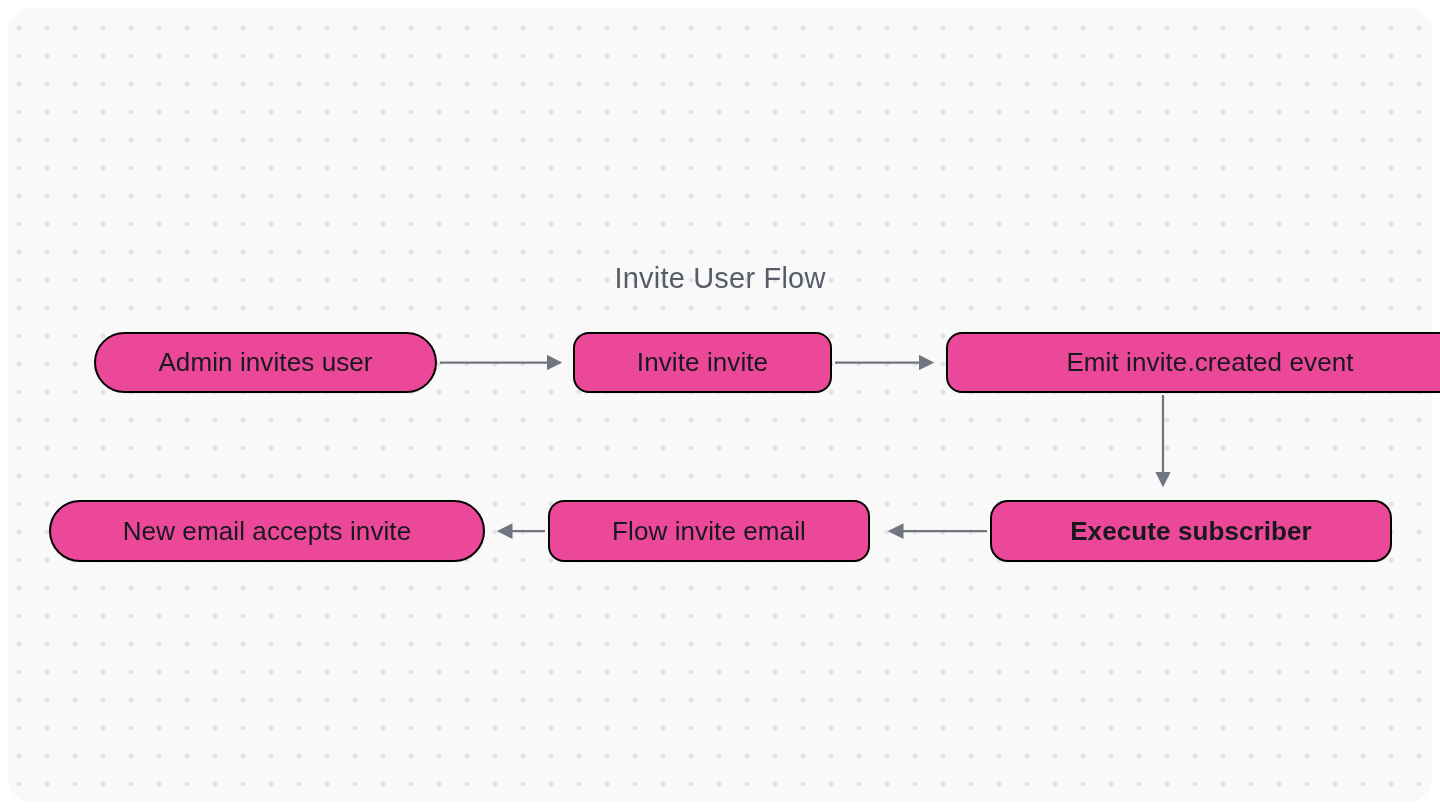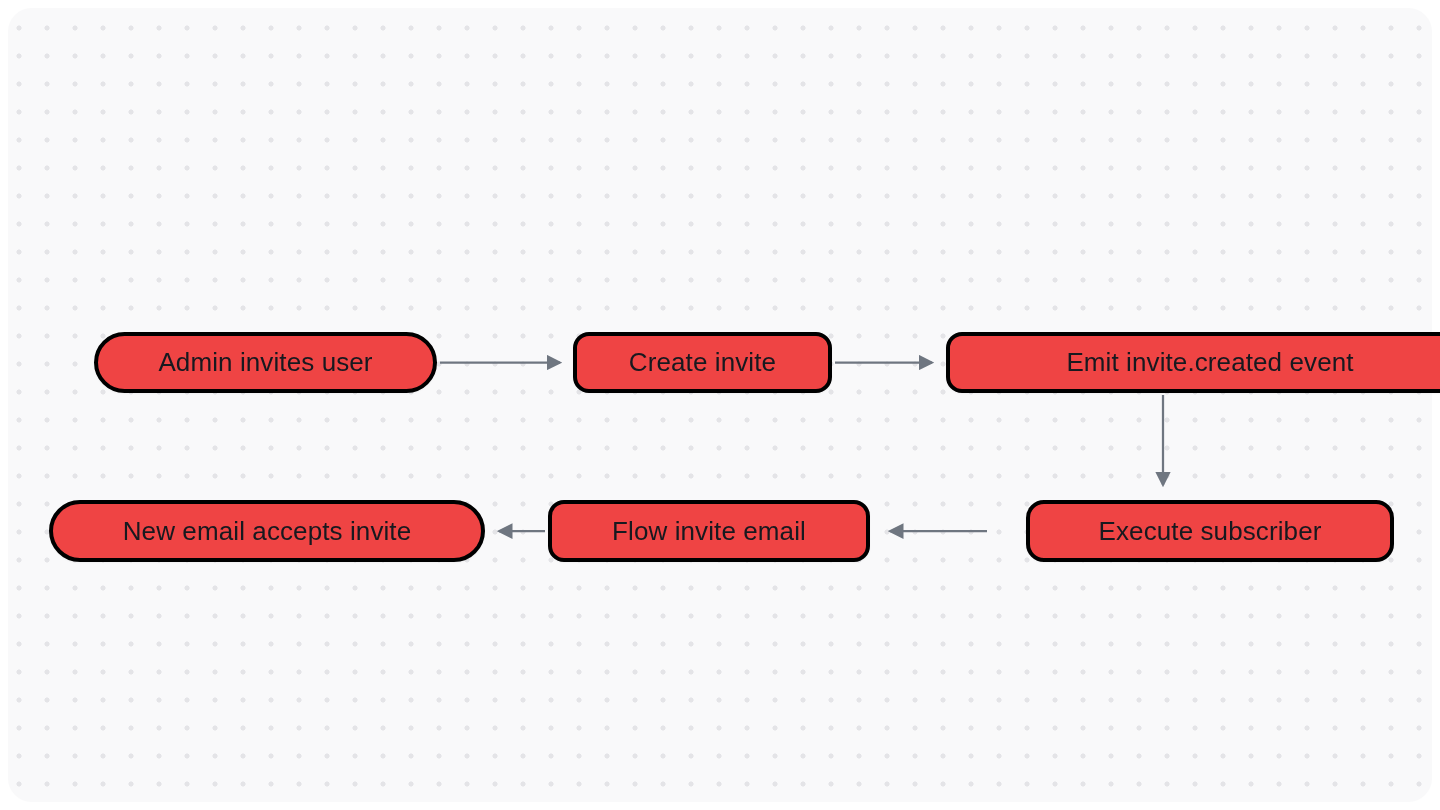--- a/index.html
+++ b/index.html
@@ -22,56 +22,57 @@
     top: 254px;
     text-align: center;
     font-size: 29px;
     font-weight: 400;
     color: #565d68;
     letter-spacing: 0.2px;
   }
 
   .flow-node {
     position: absolute;
-    background: #ef4444;
-    border: 4px solid #000000;
+    background: #ec4899;
+    border: 2px solid #000000;
     display: flex;
     align-items: center;
     justify-content: center;
     font-size: 26px;
     color: #17191f;
     letter-spacing: 0.1px;
     box-shadow: 0 1px 2px rgba(0,0,0,0.04);
     white-space: nowrap;
   }
 
   .pill { border-radius: 32px; }
   .rounded { border-radius: 16px; }
   .rounded-lg { border-radius: 18px; }
 
   #node-1 { left: 94px;  top: 332px; width: 343px; height: 61px; }
   #node-2 { left: 573px; top: 332px; width: 259px; height: 61px; }
   #node-3 { left: 946px; top: 332px; width: 528px; height: 61px; align-items: center; }
   #node-4 { left: 49px;  top: 500px; width: 436px; height: 62px; }
   #node-5 { left: 548px; top: 500px; width: 322px; height: 62px; }
-  #node-6 { left: 1026px; top: 500px; width: 368px; height: 62px; }
+  #node-6 { left: 990px; top: 500px; width: 402px; height: 62px; font-weight: bold; }
 
   .edges-layer {
     position: absolute;
     left: 0; top: 0;
     width: 1440px; height: 810px;
     pointer-events: none;
   }
   .edge-line { stroke: #6f7680; stroke-width: 2.25; }
 </style>
 </head>
 <body>
 
 <div class="canvas-panel">
 
+  <div class="diagram-title">Invite User Flow</div>
 
   <svg class="edges-layer" viewBox="8 8 1424 794" width="1424" height="794" style="left:0;top:0;width:1424px;height:794px;">
     <defs>
       <marker id="arrowhead" markerWidth="7" markerHeight="7" refX="6" refY="3.5" orient="auto" markerUnits="strokeWidth">
         <path d="M0,0 L7,3.5 L0,7 Z" fill="#6f7680"></path>
       </marker>
     </defs>
     <line class="edge-line" x1="440" y1="362.5" x2="560" y2="362.5" marker-end="url(#arrowhead)"></line>
     <line class="edge-line" x1="835" y1="362.5" x2="932" y2="362.5" marker-end="url(#arrowhead)"></line>
     <line class="edge-line" x1="1163" y1="395" x2="1163" y2="485" marker-end="url(#arrowhead)"></line>
@@ -79,21 +80,21 @@
     <line class="edge-line" x1="545" y1="531" x2="499" y2="531" marker-end="url(#arrowhead)"></line>
   </svg>
 
 </div>
 
 <div id="node-1" class="flow-node pill">
   <span>Admin invites user</span>
 </div>
 
 <div id="node-2" class="flow-node rounded">
-  <span>Create invite</span>
+  <span>Invite invite</span>
 </div>
 
 <div id="node-3" class="flow-node rounded">
   <span>Emit invite.created event</span>
 </div>
 
 <div id="node-4" class="flow-node pill">
   <span>New email accepts invite</span>
 </div>
 

